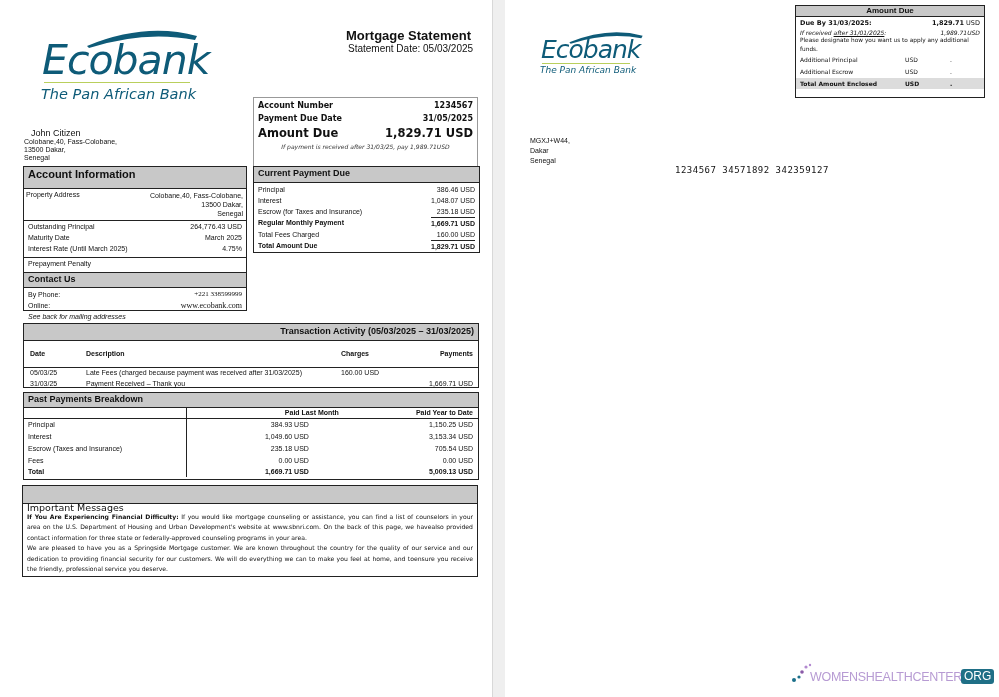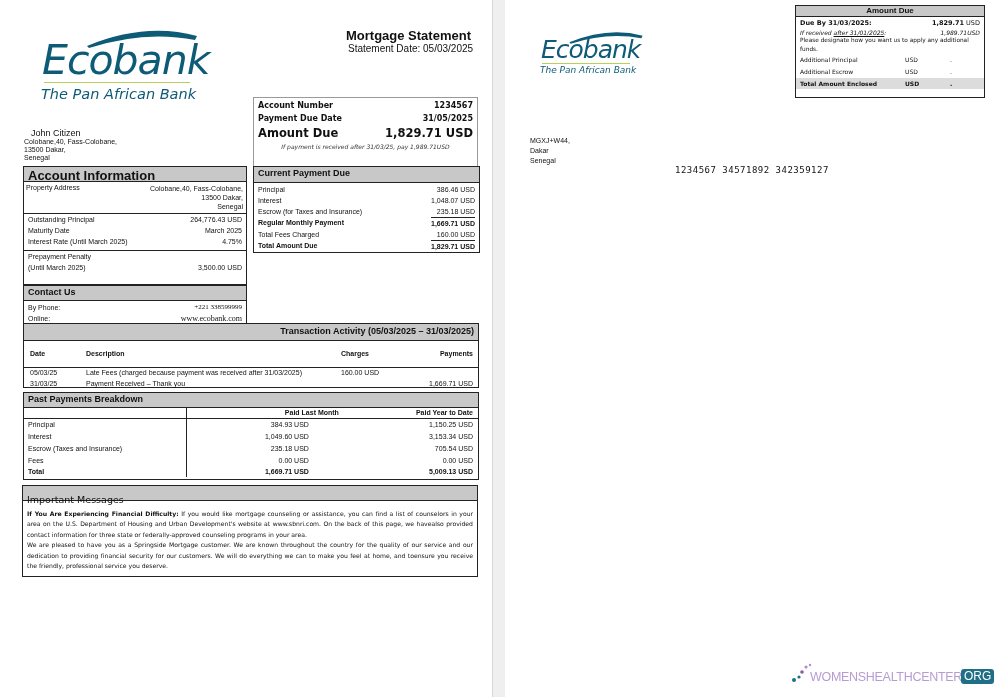--- a/index.html
+++ b/index.html
@@ -59,21 +59,21 @@
       <span>31/05/2025</span>
     </div>
     <div class="row b" style="font-size:11.5px;margin-top:3px;">
       <span>Amount Due</span>
       <span>1,829.71 USD</span>
     </div>
     <div style="font-size:6px;font-style:italic;text-align:center;margin-top:3px;color:#333;">If payment  is received after 31/03/25,  pay 1,989.71USD</div>
   </div>
 
   <div class="box" style="left:23px;top:166px;width:224px;height:119px;">
-    <div class="hdr" style="font-size:13px;height:15px;">Account Information</div>
+    <div class="hdr" style="font-size:11px;height:22px;">Account Information</div>
     <div style="position:relative;height:31px;font-size:7px;">
       <span class="abs" style="left:2px;top:2px;">Property Address</span>
       <div class="abs r" style="right:3px;top:2px;line-height:9px;">
         <div>Colobane,40, Fass-Colobane,</div>
         <div>13500 Dakar,</div>
         <div>Senegal</div>
       </div>
     </div>
     <div class="sep" style="font-size:7px;line-height:11px;padding-top:0px;">
       <div class="row">
@@ -94,21 +94,21 @@
           <span>Prepayment Penalty</span>
           <span></span>
         </div>
       <div class="row">
           <span>(Until   March 2025)</span>
           <span>3,500.00 USD</span>
         </div>
     </div>
   </div>
 
-  <div class="box" style="left:23px;top:285px;width:224px;height:39px;">
+  <div class="box" style="left:23px;top:272px;width:224px;height:39px;">
     <div class="hdr" style="font-size:9px;height:15px;">Contact Us</div>
     <div style="font-size:7px;line-height:11px;padding-top:1px;">
       <div class="row">
           <span>By Phone:</span>
           <span style="font-family:'Liberation Serif',serif;">+221 338599999</span>
         </div>
       <div class="row">
           <span>Online:</span>
           <span style="font-family:'Liberation Serif',serif;font-size:8px;text-align:right;">www.ecobank.com</span>
         </div>
@@ -206,21 +206,21 @@
       <tr style="height:11px;font-weight:bold;">
         <td style="padding-left:4px;border-right:1px solid #222;">Total</td>
         <td class="r" style="padding-right:60px;">1,669.71 USD</td>
         <td class="r" style="padding-right:5px;">5,009.13 USD</td>
       </tr>
     </tbody>
       </table>
   </div>
 
   <div class="box cal" style="left:22px;top:485px;width:456px;height:92px;">
-    <div class="hdr" style="font-size:9.5px;height:15px;font-weight:normal;padding-top:8px;">Important Messages</div>
+    <div class="hdr" style="font-size:9.5px;height:15px;font-weight:normal;padding-top:16px;">Important Messages</div>
     <div style="font-size:6.1px;line-height:10.4px;padding:8px 4px 0 4px;text-align:justify;">
       <span class="b">If You Are Experiencing Financial Difficulty:</span><span> If you would like mortgage counseling or assistance, you can find a list of counselors in your area on the U.S. Department of Housing and Urban Development's website at  www.sbnri.com. On the back of this page, we havealso provided contact information for three state or federally-approved counseling programs in your area.</span>
       <div>We are pleased to have you as a Springside Mortgage customer. We are known throughout the country for the quality of our service and our dedication to providing financial security for our customers. We will do everything we can to make you feel at home, and toensure you receive the friendly, professional service you deserve.</div>
     </div>
   </div>
 </div>
 
 <div id="gutter"></div>
 
 <div id="page2" class="page">

